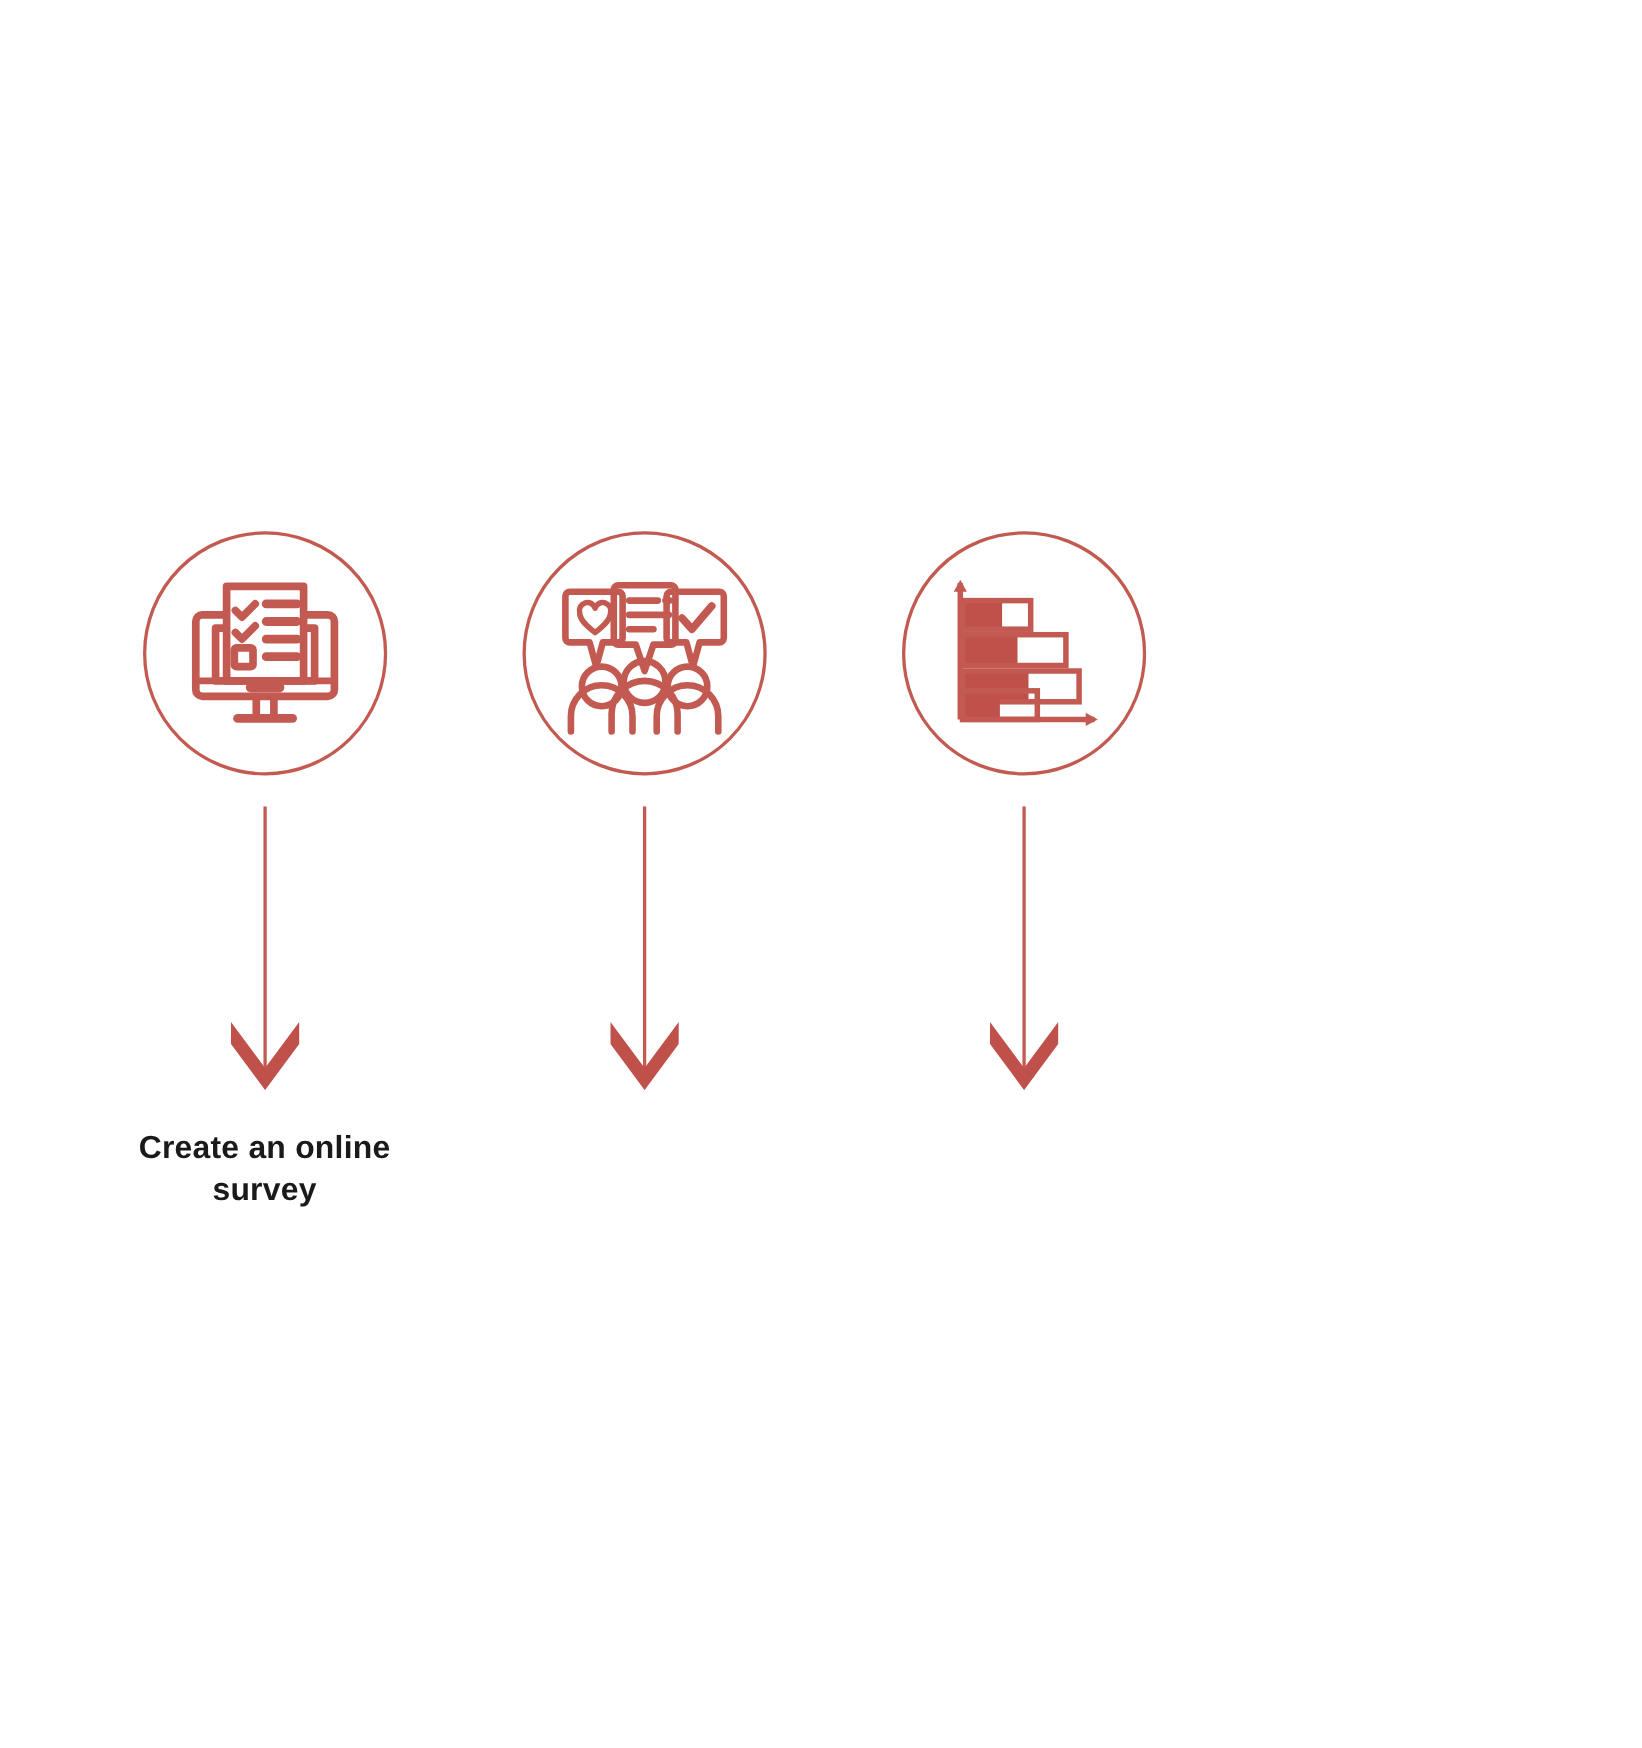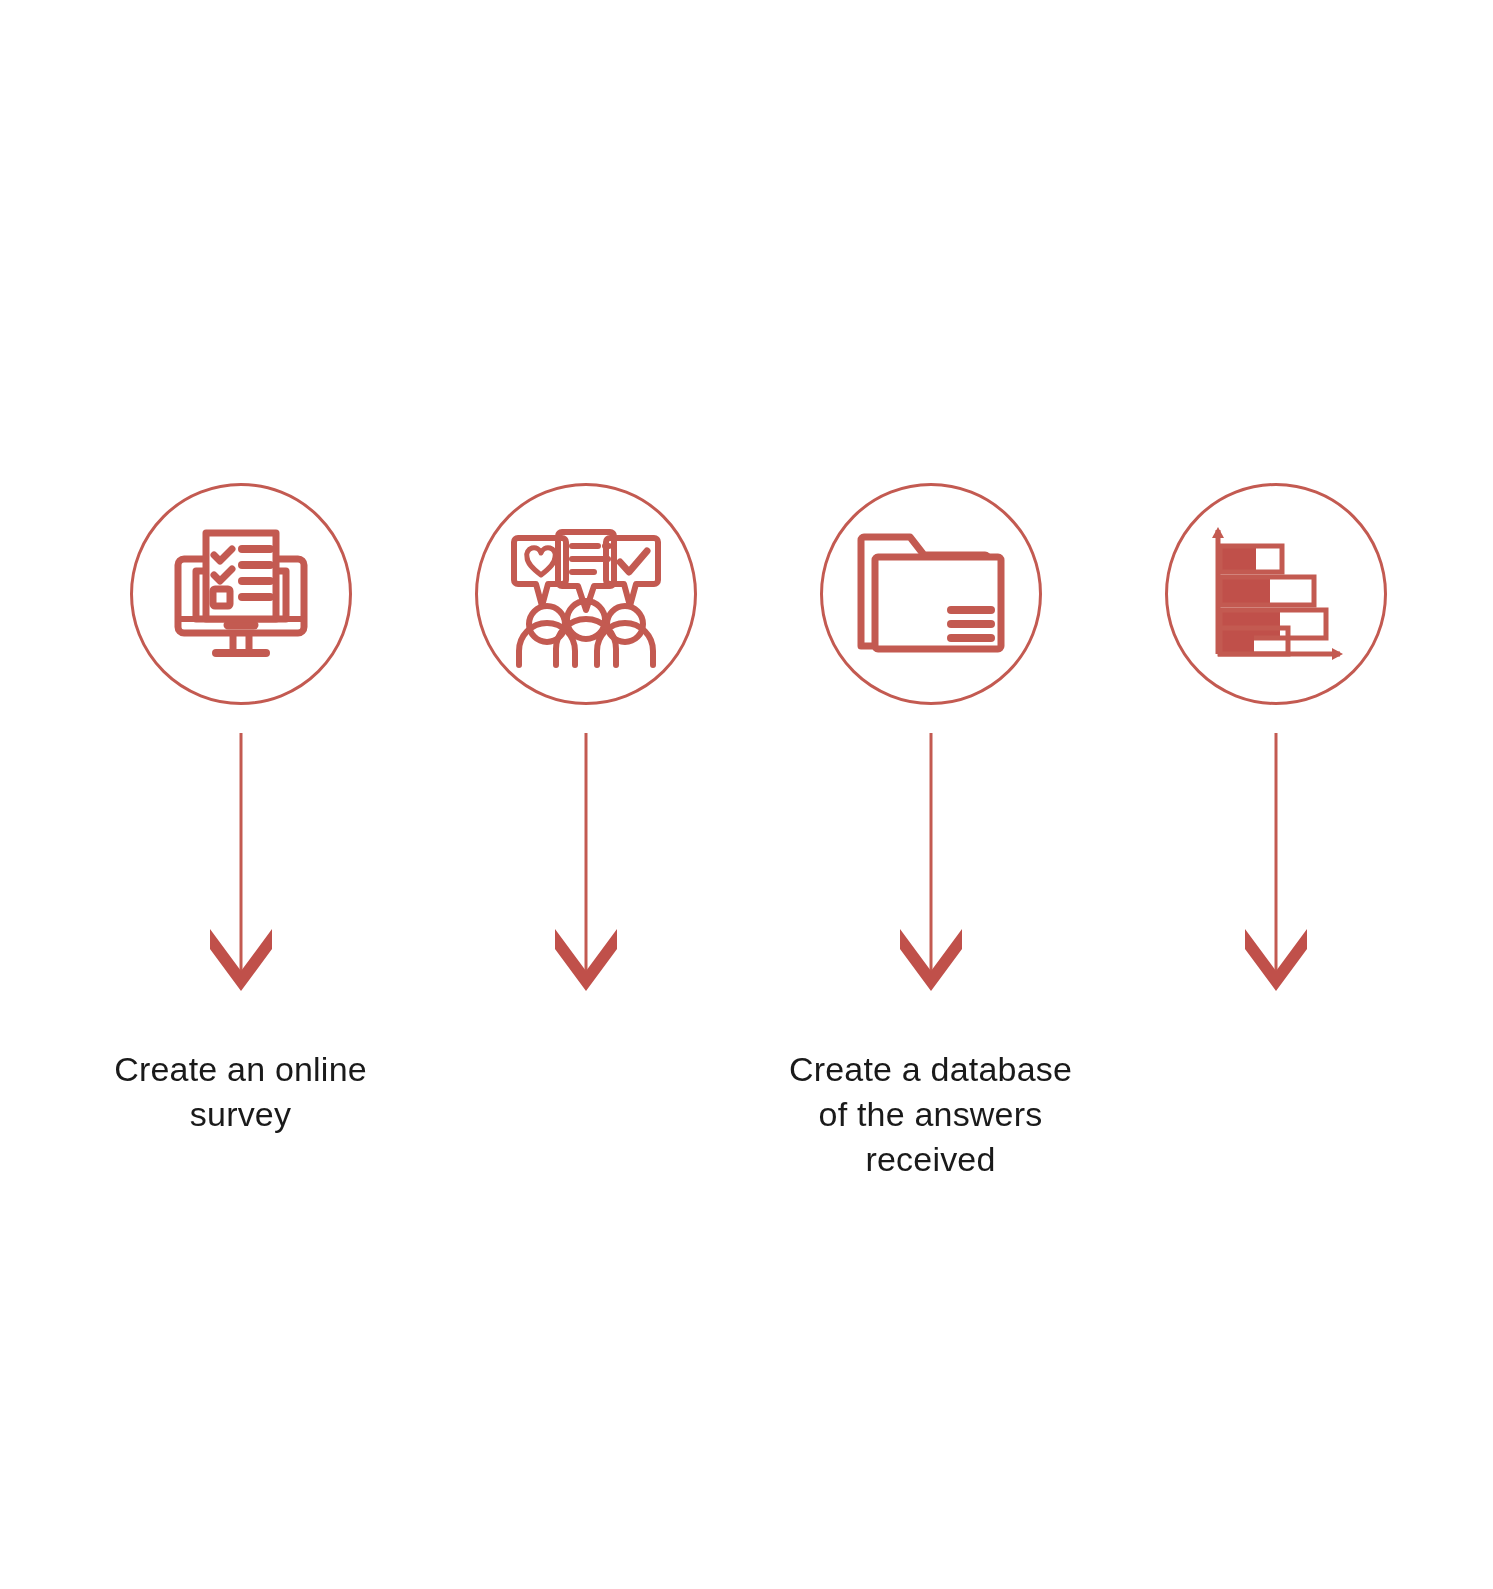--- a/index.html
+++ b/index.html
@@ -53,29 +53,29 @@
   .icon-circle svg { display: block; }
 
   .arrow {
     margin-top: 28px;
     width: 70px;
     height: 258px;
     flex: none;
   }
 
   .caption {
-    margin-top: 56px;
+    margin-top: 34px;
     width: 300px;
     text-align: center;
     font-family: "Liberation Sans", sans-serif;
-    font-size: 34px;
+    font-size: 29px;
     line-height: 1.32;
     color: #1a1a1a;
     letter-spacing: 0.2px;
-    font-weight: 400;
+    font-weight: 700;
   }
 </style>
 </head>
 <body>
 
 <div class="flow">
 
   <div class="step step-0">
     <div class="icon-circle">
       <svg width="150" height="150" viewBox="0 0 150 150" fill="none" stroke="#c35a51" stroke-width="7" stroke-linecap="round" stroke-linejoin="round">
@@ -140,39 +140,20 @@
         <path d="M87 147 v-14 a28 28 0 0 1 56 0 v14"></path>
         <path d="M46 147 v-16 a30 30 0 0 1 60 0 v16"></path>
       </svg>
     </div>
     <svg class="arrow" viewBox="0 0 70 258">
       <line x1="35" y1="0" x2="35" y2="238" stroke="#c35a51" stroke-width="3"></line>
       <path d="M4 196 L35 238 L66 196 L66 216 L35 258 L4 216 Z" fill="#c0504a"></path>
     </svg>
   </div>
 
-  <div class="step">
-    <div class="icon-circle">
-      <svg width="152" height="132" viewBox="0 0 152 132" fill="none" stroke="#c35a51" stroke-width="7" stroke-linecap="round" stroke-linejoin="round">
-
-        <path d="M6 118 v-106 a3 3 0 0 1 3 -3 h46 l14 18 h61 a3 3 0 0 1 3 3 v88 z"></path>
-
-        <path d="M20 118 v-86 a3 3 0 0 1 3 -3 h120 a3 3 0 0 1 3 3 v86 a3 3 0 0 1 -3 3 h-120 a3 3 0 0 1 -3 -3 z" fill="#ffffff"></path>
-
-        <path d="M96 82 h40" stroke-width="8"></path>
-        <path d="M96 96 h40" stroke-width="8"></path>
-        <path d="M96 110 h40" stroke-width="8"></path>
-      </svg>
-    </div>
-    <svg class="arrow" viewBox="0 0 70 258">
-      <line x1="35" y1="0" x2="35" y2="238" stroke="#c35a51" stroke-width="3"></line>
-      <path d="M4 196 L35 238 L66 196 L66 216 L35 258 L4 216 Z" fill="#c0504a"></path>
-    </svg>
-    <div class="caption">Create a database of the answers received</div>
-  </div>
 
   <div class="step">
     <div class="icon-circle">
       <svg width="148" height="140" viewBox="0 0 148 140" fill="none" stroke="#c35a51" stroke-width="5" stroke-linecap="butt" stroke-linejoin="miter">
 
         <line x1="16" y1="130" x2="16" y2="6"></line>
         <path d="M10 14 L16 3 L22 14 Z" fill="#c35a51" stroke="none"></path>
 
         <line x1="16" y1="130" x2="138" y2="130"></line>
         <path d="M130 124 L141 130 L130 136 Z" fill="#c35a51" stroke="none"></path>

